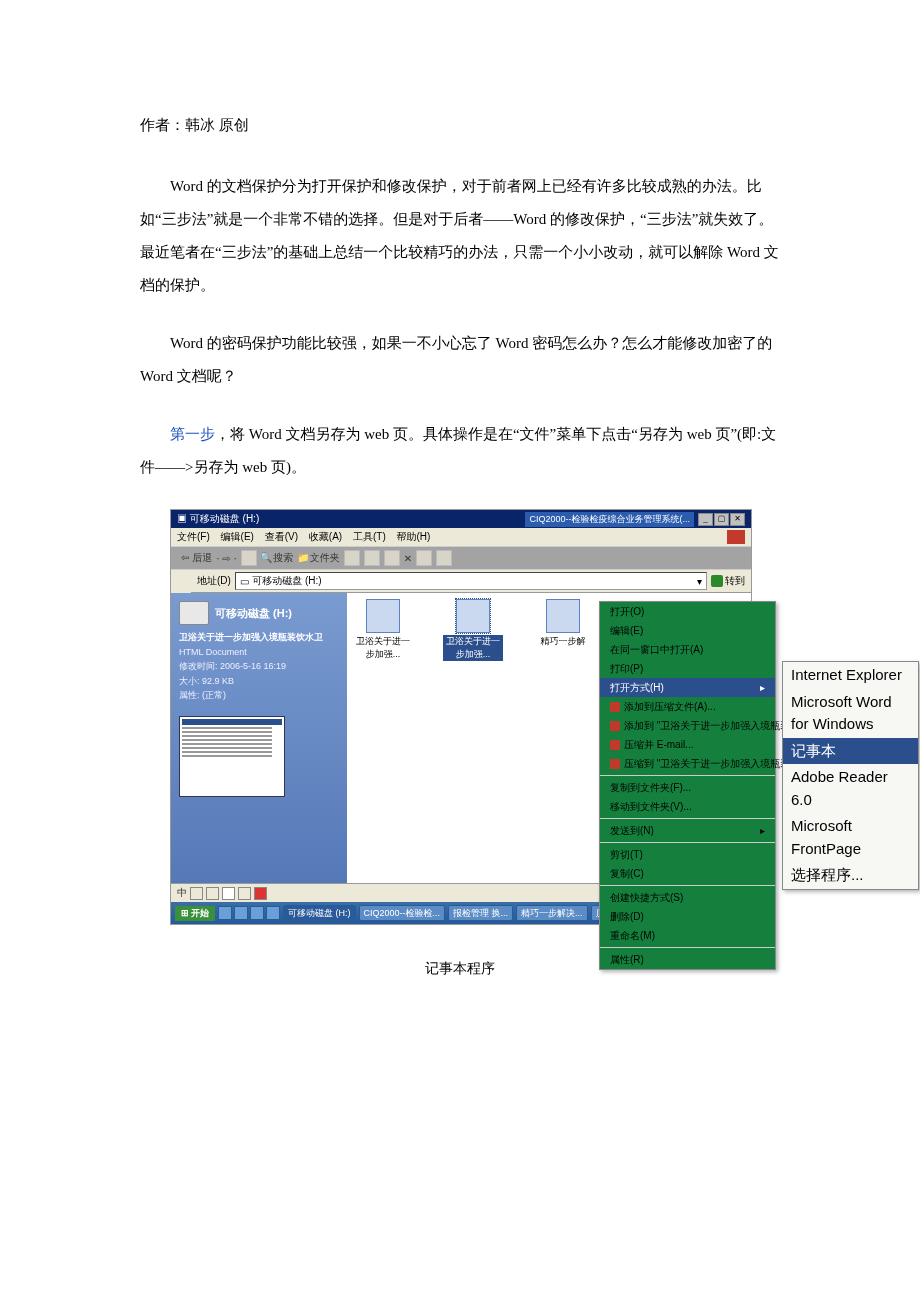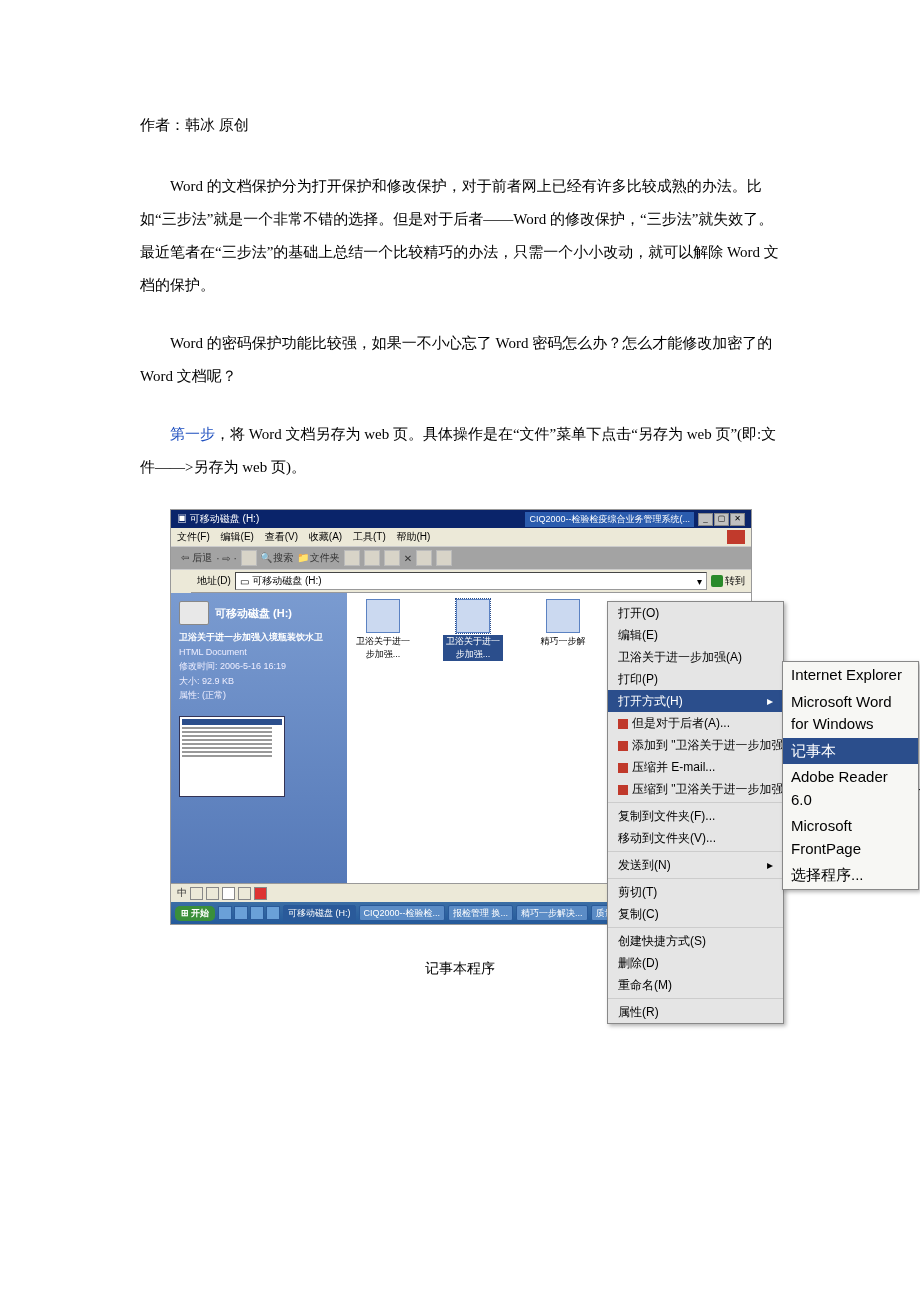--- a/index.html
+++ b/index.html
@@ -220,27 +220,27 @@
   .shot .files .file-item.sel .ficon {
     outline: 1px dotted #2b4e8c;
   }
   .shot .files .file-item.sel .flabel {
     background: #2b4e8c;
     color: #fff;
     padding: 0 1px;
   }
   .shot .ctx {
     position: absolute;
-    left: 260px;
+    left: 252px;
     top: 8px;
     width: 175px;
-    background: #e5e5e5;
+    background: #15803d;
     border: 1px solid #888;
     box-shadow: 2px 2px 4px rgba(0,0,0,0.3);
-    font-size: 12px;
+    font-size: 10px;
     color: #000;
     z-index: 5;
   }
   .shot .ctx .ctx-item {
     padding: 2px 10px;
     line-height: 1.5;
     white-space: nowrap;
   }
   .shot .ctx .ctx-item.hilite {
     background: #2b4e8c;
@@ -326,21 +326,21 @@
     color: #fff;
     padding: 2px 4px;
     display: flex;
     align-items: center;
     gap: 3px;
     height: 18px;
     font-size: 9px;
   }
   .shot .taskbar .startbtn {
     background: #3a8f3a;
-    border-radius: 5px;
+    border-radius: 0;
     padding: 1px 6px;
     font-weight: bold;
   }
   .shot .taskbar .ql {
     display: flex; gap: 2px;
   }
   .shot .taskbar .ql .qicon {
     width: 12px; height: 12px; background: #6aa0d8; border: 1px solid #2a5a9a;
   }
   .shot .taskbar .tbtn {
@@ -465,27 +465,27 @@
             <div class="flabel">卫浴关于进一步加强...</div>
           </div>
           <div class="file-item">
             <div class="ficon"></div>
             <div class="flabel">精巧一步解</div>
           </div>
 
           <div class="ctx">
             <div class="ctx-item">打开(O)</div>
             <div class="ctx-item">编辑(E)</div>
-            <div class="ctx-item">卫浴关于进一步加强(A)</div>
+            <div class="ctx-item">在同一窗口中打开(A)</div>
             <div class="ctx-item">打印(P)</div>
             <div class="ctx-item hilite">
               <span>打开方式(H)</span>
                 <span>▸</span>
             </div>
-            <div class="ctx-item icon-row">但是对于后者(A)...</div>
+            <div class="ctx-item icon-row">添加到压缩文件(A)...</div>
             <div class="ctx-item icon-row">添加到 "卫浴关于进一步加强入境瓶装饮水卫.rar"(T)</div>
             <div class="ctx-item icon-row">压缩并 E-mail...</div>
             <div class="ctx-item icon-row">压缩到 "卫浴关于进一步加强入境瓶装饮水卫.rar" 并 E-mail</div>
             <div class="ctx-sep"></div>
             <div class="ctx-item">复制到文件夹(F)...</div>
             <div class="ctx-item">移动到文件夹(V)...</div>
             <div class="ctx-sep"></div>
             <div class="ctx-item" style="display:flex;justify-content:space-between">
               <span>发送到(N)</span>
                 <span>▸</span>

